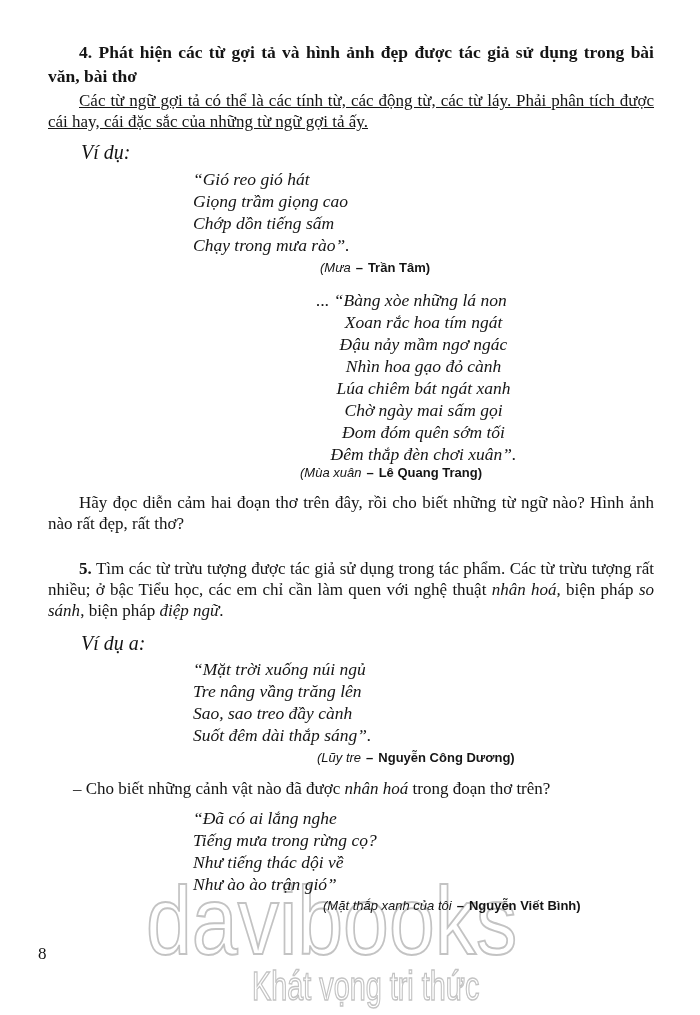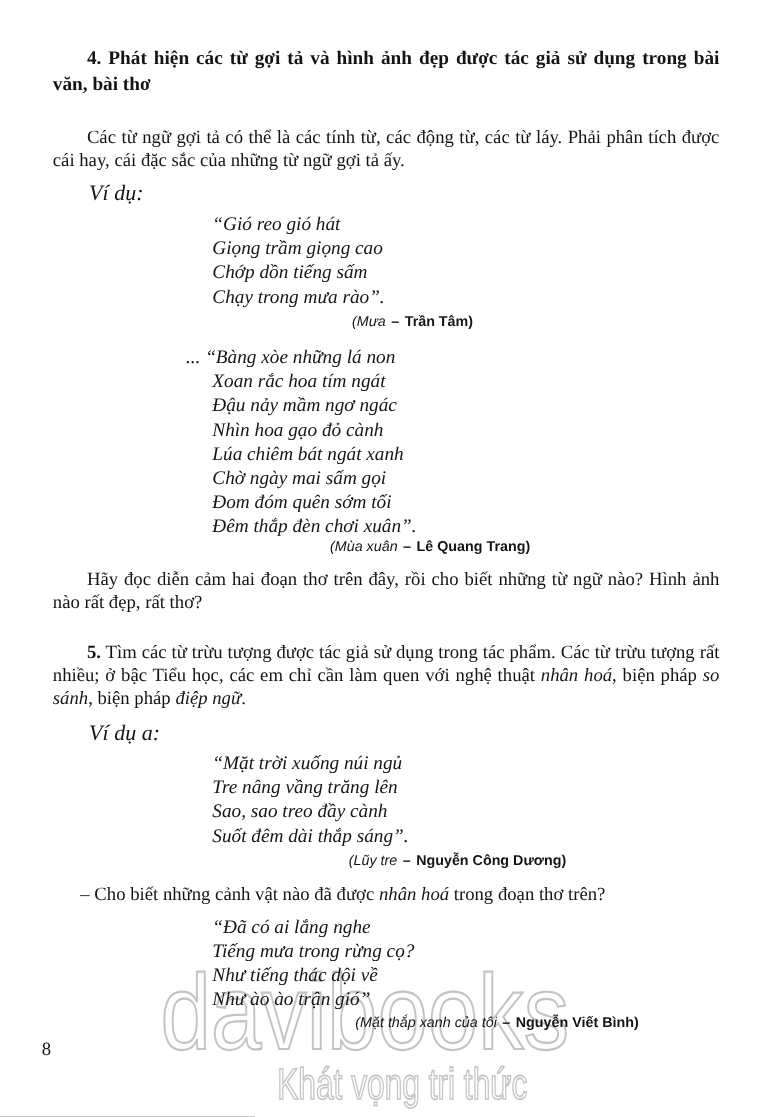--- a/index.html
+++ b/index.html
@@ -14,25 +14,25 @@
   .indent{text-indent:31px;}
   .example-label{font-style:italic;font-size:20px;line-height:21px;margin:0;text-indent:33px;}
   .poem{margin:0 0 0 145px;font-style:italic;font-size:17.5px;line-height:22px;}
   .poem-line{white-space:pre;}
   .hang{text-indent:-24px;}
   .attribution{font-family:"Liberation Sans","DejaVu Sans",sans-serif;font-size:13px;line-height:20px;margin:0;}
   .attr-title{font-style:italic;}
   .attr-sep{font-weight:bold;margin:0 5px;}
   .attr-author{font-weight:bold;}
   .question{font-size:17px;line-height:21px;margin:0;text-indent:25px;}
-  .m-para1{margin-top:26px;}
+  .m-para1{margin-top:2px;text-decoration:underline;}
   .m-ex{margin-top:10px;}
   .m-poem1{margin-top:5px;}
   .m-attr1{margin-top:2px;}
-  .m-poem2{margin-top:11px;}
+  .m-poem2{margin-top:11px;text-align:center;}
   .m-attr2{margin-top:-2px;}
   .m-closing{margin-top:9px;}
   .m-para5{margin-top:24px;}
   .m-exa{margin-top:12px;}
   .m-poem3{margin-top:4px;}
   .m-attr3{margin-top:2px;}
   .m-question{margin-top:10px;}
   .m-exb{margin-top:6px;}
   .m-poem4{margin-top:8px;}
   .m-attr4{margin-top:1px;}

